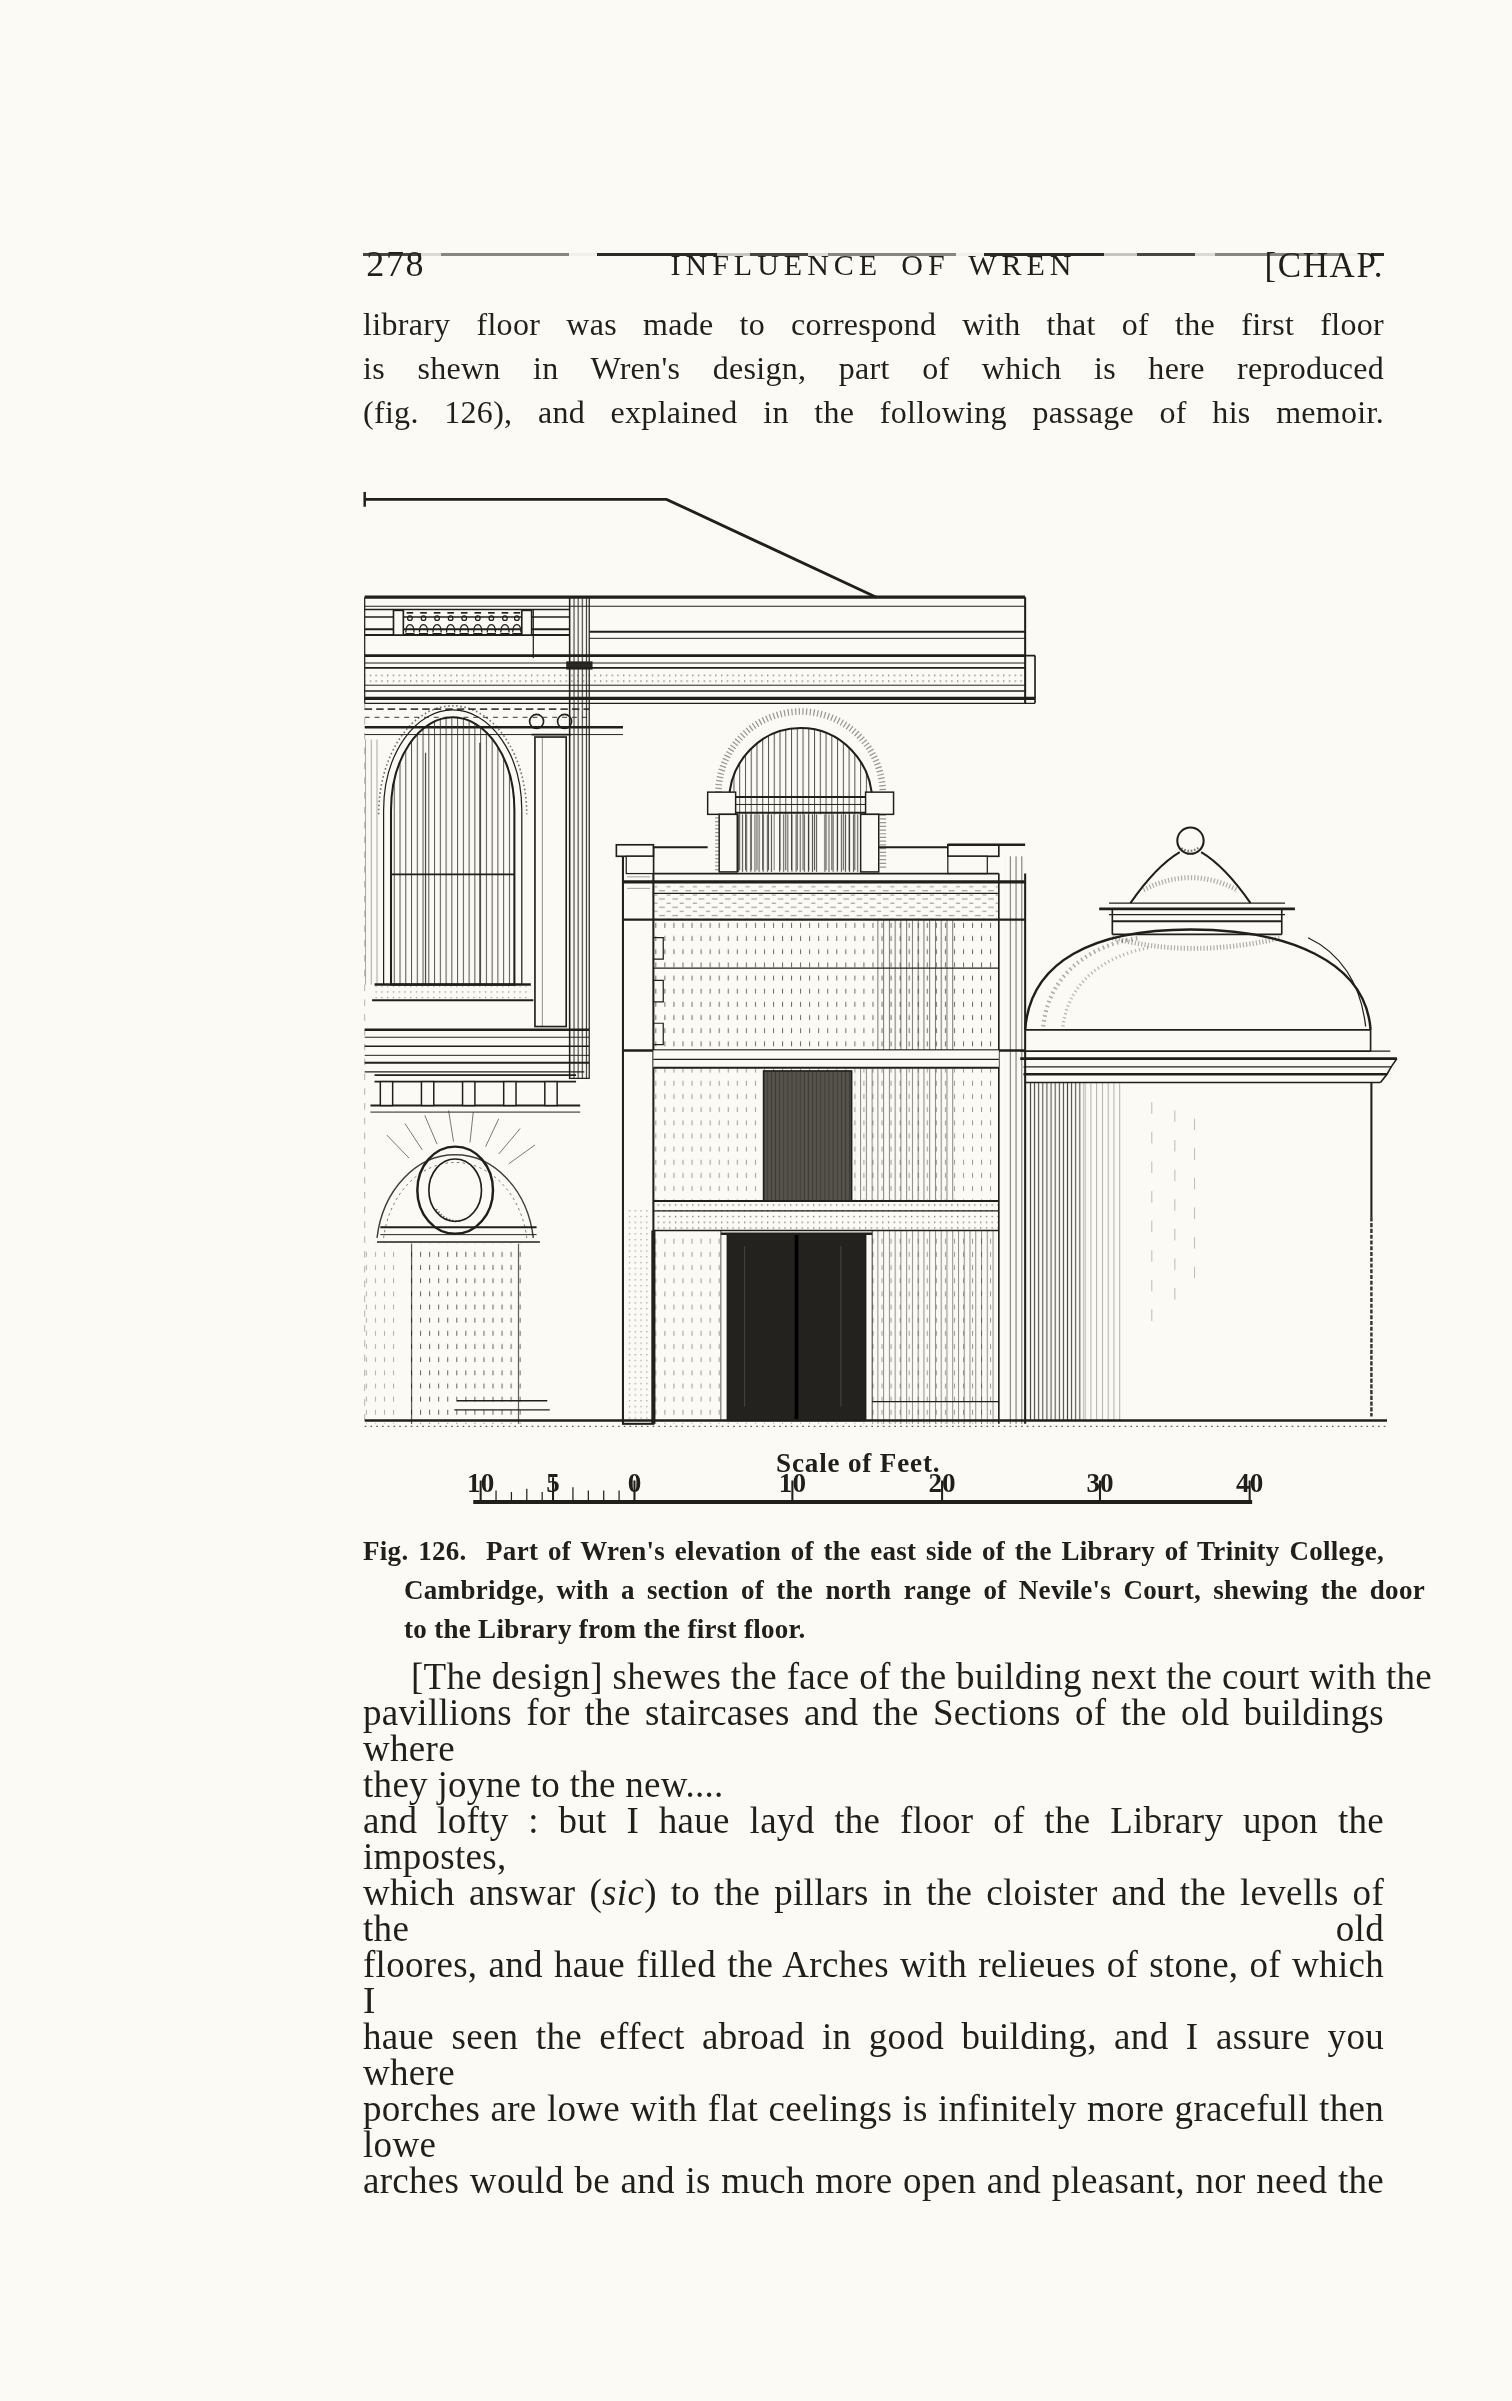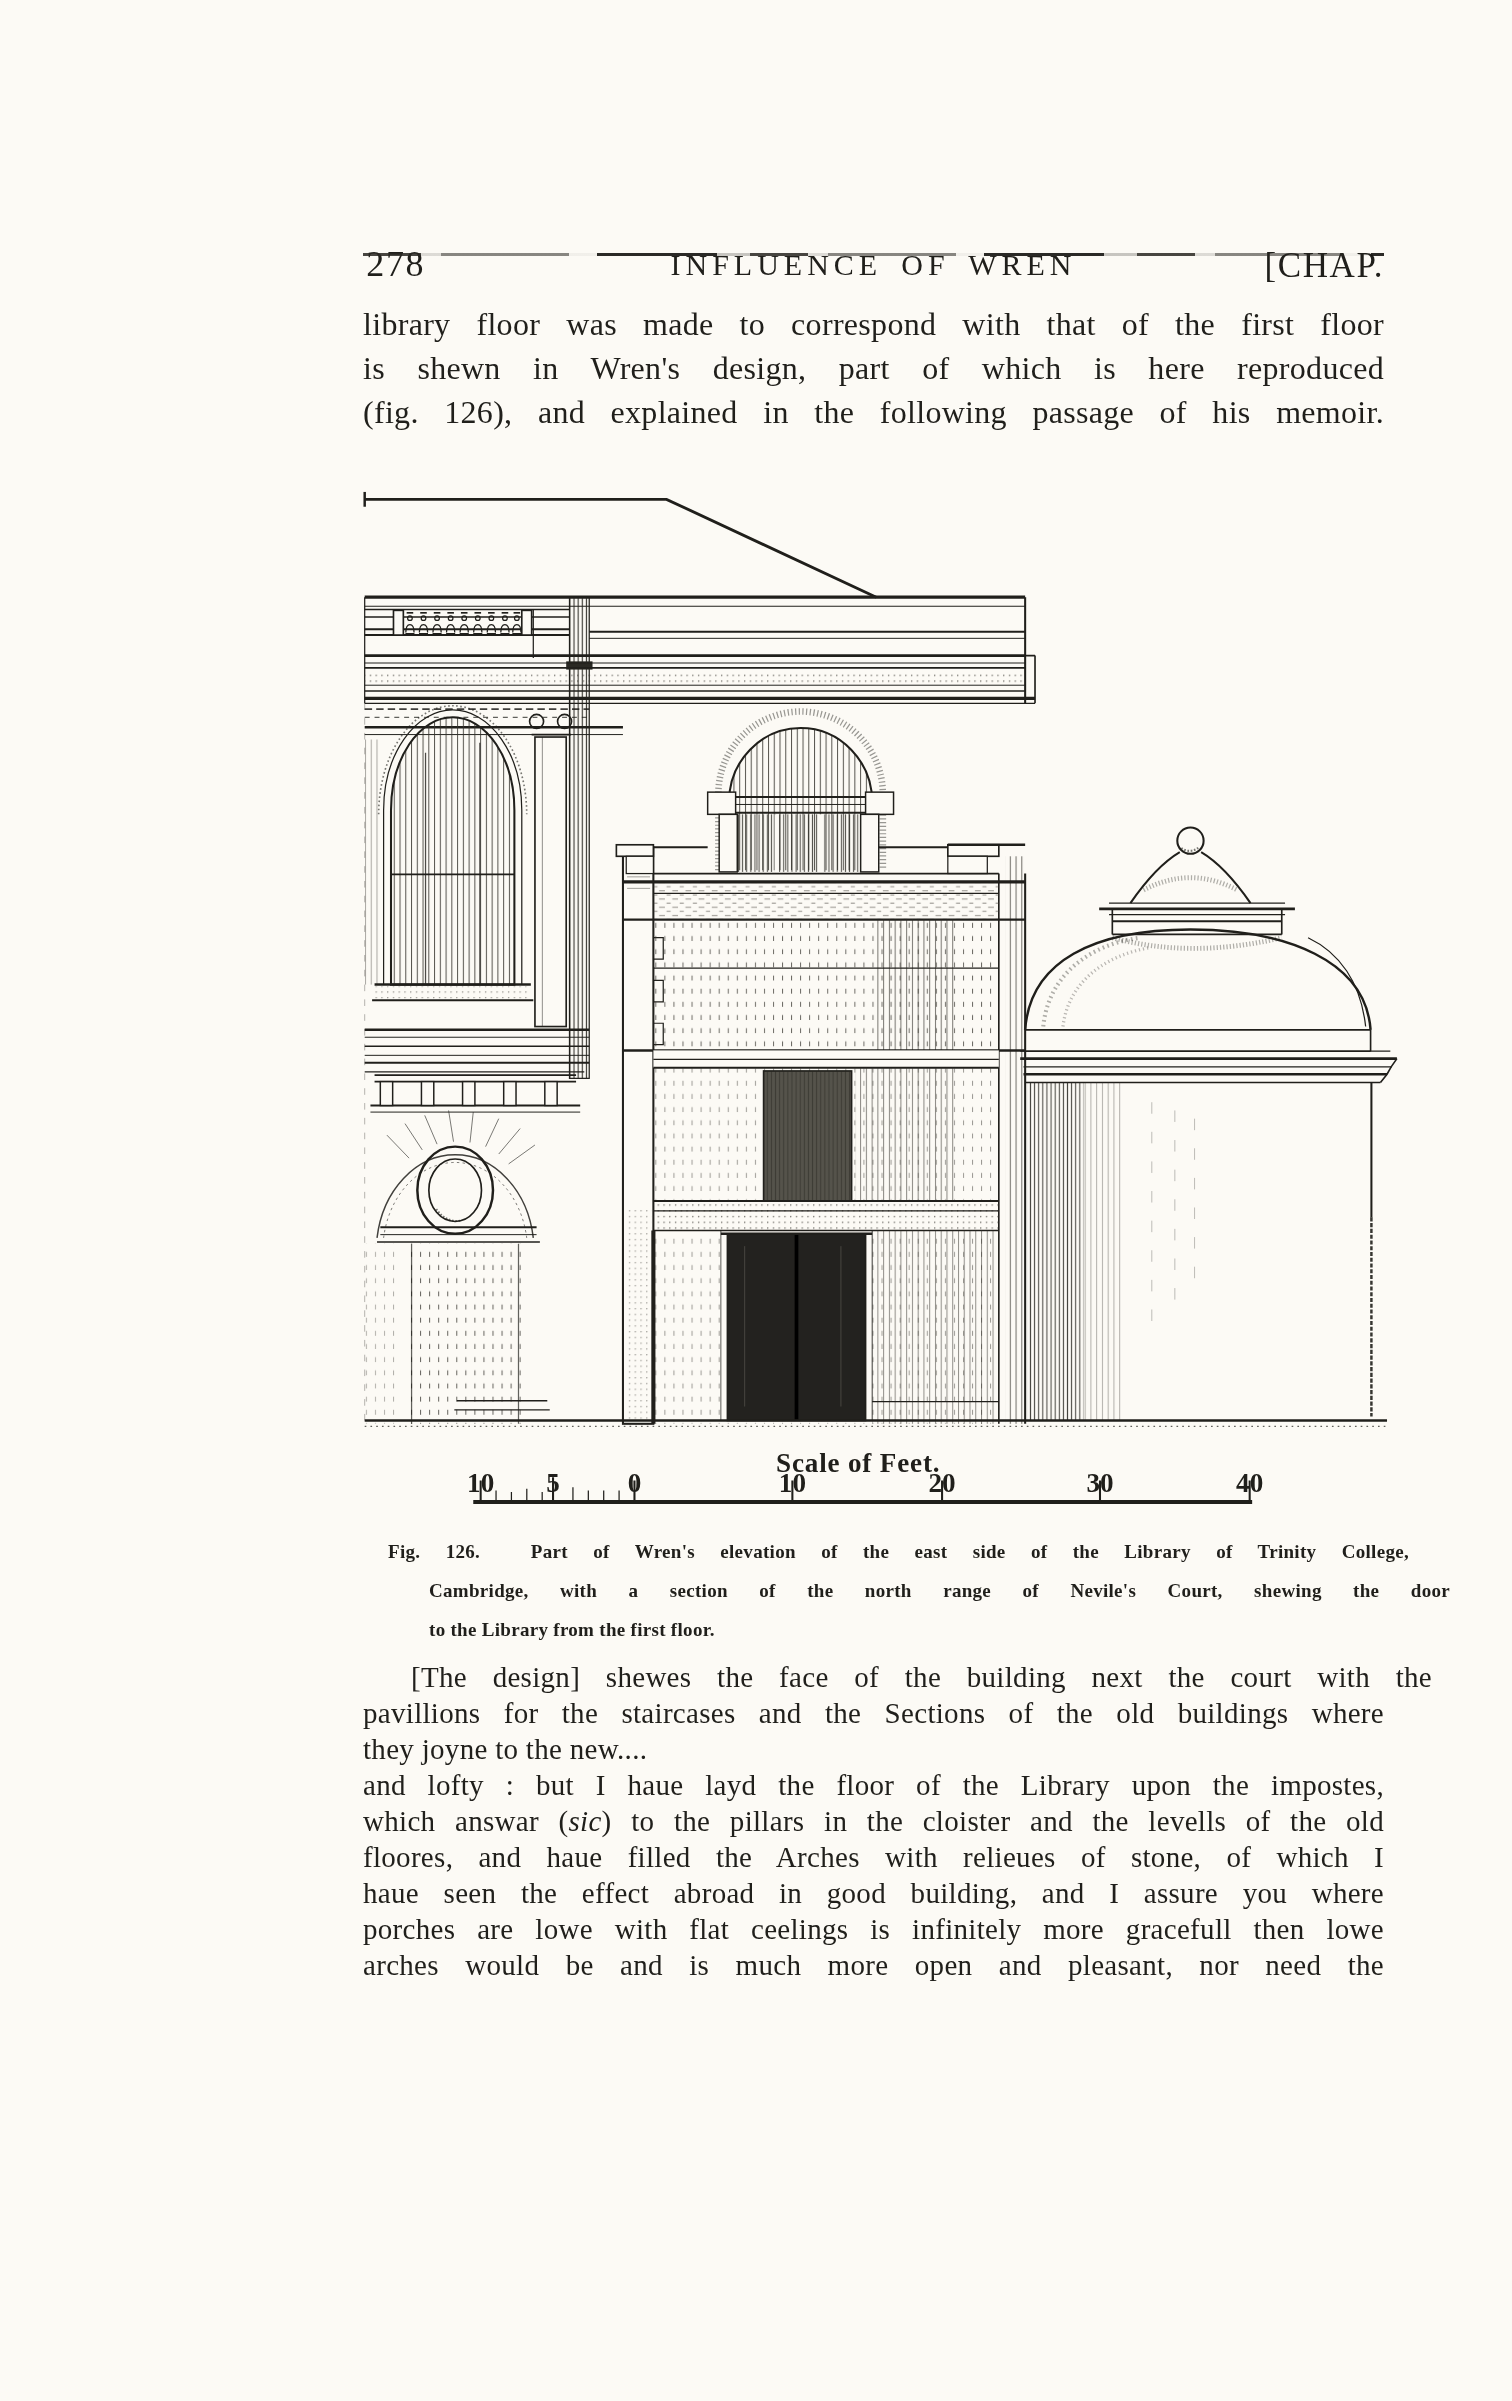--- a/index.html
+++ b/index.html
@@ -17,23 +17,23 @@
   .hrule{position:absolute; left:363px; top:253px; width:1021px; height:2.5px;
     background:repeating-linear-gradient(90deg,
       rgba(40,38,33,.85) 0 58px, rgba(40,38,33,.15) 58px 78px,
       rgba(40,38,33,.55) 78px 206px, rgba(40,38,33,.05) 206px 234px,
       rgba(20,19,16,.9) 234px 354px, rgba(40,38,33,.25) 354px 387px);}
   
   .tblock{position:absolute; left:363px; width:1021px;}
   .bl{width:100%; text-align:justify; text-align-last:justify; letter-spacing:0.3px;}
   .bl.left{text-align:left; text-align-last:left;}
   .intro{top:302px; font-size:32px; line-height:44px;}
-  .cap{top:1532px; font-size:19px; line-height:39px; font-weight:700; letter-spacing:0.2px;margin-left:25px;}
+  .cap{top:1532px; font-size:27px; line-height:39px; font-weight:700; letter-spacing:0.2px;}
   .cap .ind{padding-left:41px;}
-  .quote{top:1659px; font-size:29px; line-height:36px;}
+  .quote{top:1659px; font-size:37px; line-height:36px;}
   .quote .ind{padding-left:48px;}
   .it{font-style:italic;}
   
   .figwrap{position:absolute; left:354px; top:473px; width:1061px; height:1038px;text-align:right;}
   svg text{font-family:"Liberation Serif", serif; fill:#201f1b;}
   .sclabel{font-size:33px; font-weight:700; letter-spacing:1px;}
   .scnum{font-size:33px; font-weight:700;}
 </style>
 </head>
 <body>

